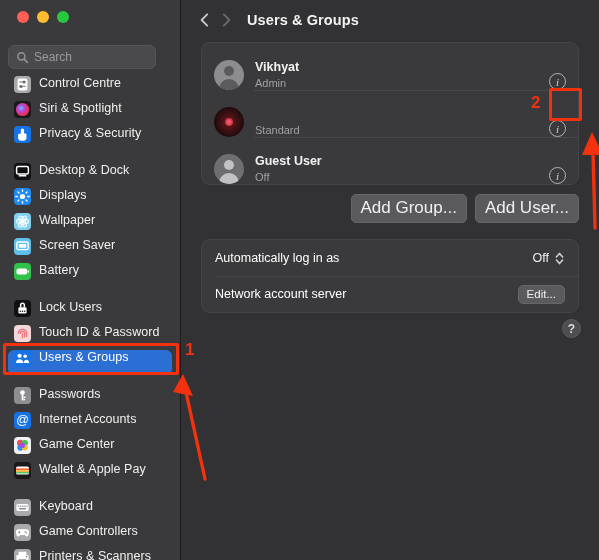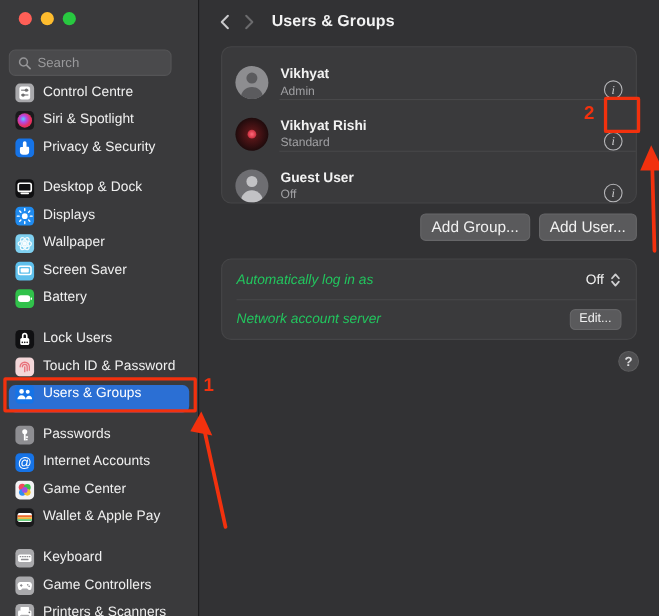--- a/index.html
+++ b/index.html
@@ -162,37 +162,37 @@
   }
 
   .btnrow {
     display: flex; justify-content: flex-end; gap: 8px;
     margin: 9px 20px 0 20px;
   }
   .btn {
     background: #5a5a5c;
     border: 1px solid #666668;
     border-radius: 5px;
-    color: #f0f0f0; font-size: 14px;
+    color: #f0f0f0; font-size: 17px;
     padding: 3px 9px 4px 9px;
     font-family: "Liberation Sans", sans-serif;
     white-space: nowrap;
   }
 
   .card2 { margin-top: 16px; }
   .srow {
     display: flex; align-items: center;
     height: 36px; padding: 0 13px;
     position: relative;
   }
   .srow + .srow::before {
     content: ""; position: absolute; left: 13px; right: 0; top: 0;
     height: 1px; background: #48484a;
   }
-  .slabel { font-size: 12.5px; color: #22c55e; flex: 1; font-style: italic; }
+  .slabel { font-size: 12.5px; color: #ffffff; flex: 1; }
   .sval { font-size: 12.5px; color: #f0f0f0; margin-right: 5px; }
   .stepper {
     width: 11px; height: 17px; position: relative; opacity: .9;
   }
   .editbtn {
     background: #5a5a5c; border: 1px solid #666668;
     border-radius: 5px; color: #f0f0f0; font-size: 11.5px;
     padding: 2px 8px 3px 8px;
   }
   .help {
@@ -498,21 +498,20 @@
         <div class="uinfo">
           <div class="uname">Vikhyat</div>
           <div class="urole">Admin</div>
         </div>
         <div class="infobtn">i</div>
       </div>
 
       <div class="urow">
         <div class="avatar av-photo"></div>
         <div class="uinfo">
-          <div class="uname">Vikhyat Rishi</div>
           <div class="urole">Standard</div>
         </div>
         <div class="infobtn">i</div>
       </div>
 
       <div class="urow">
         <div class="avatar av-generic av-dim">
           <div class="head"></div>
             <div class="body"></div>
         </div>

